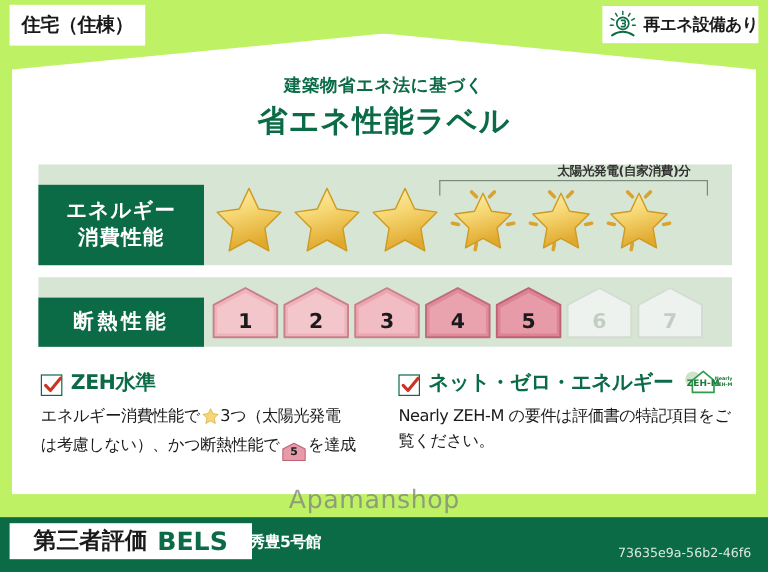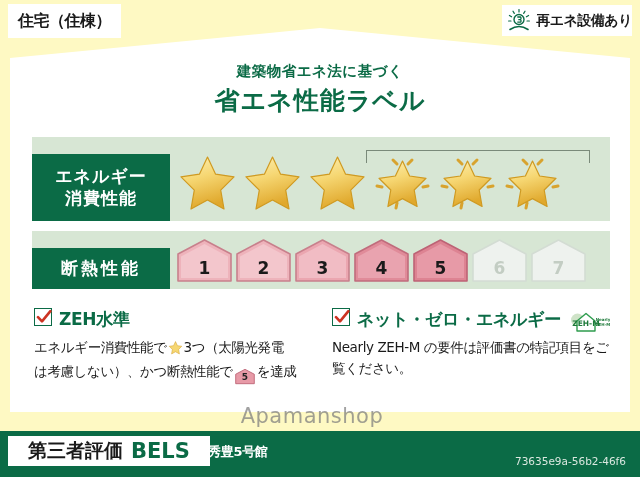--- a/index.html
+++ b/index.html
@@ -3,21 +3,21 @@
 <meta charset="utf-8">
 <style>
   html,body{margin:0;padding:0;}
   body{
     width:640px;height:477px;overflow:hidden;
     font-family:"DejaVu Sans","Liberation Sans",sans-serif;
     background:#0b6b46;
   }
   #label{
     position:relative;width:640px;height:477px;
-    background:#fef9c3;
+    background:#bef264;
   }
   
   .tag{
     position:absolute;background:#ffffff;
     display:flex;align-items:center;
     box-sizing:border-box;
   }
   #tag-housing{
     left:8px;top:4px;height:34px;padding:0 10px;
     font-size:16px;font-weight:bold;color:#1a1a1a;letter-spacing:-.5px;
@@ -96,21 +96,21 @@
   .house svg{position:absolute;left:0;top:0;}
   .house span{position:relative;z-index:2;}
   .house.on span{color:#1a1a1a;}
   .house.off span{color:#c3cdc3;}
 
   
   .panel{position:absolute;top:280px;width:284px;}
   #panel-left{left:24px;}
   #panel-right{left:322px;}
   .panel-head{
-    display:flex;align-items:flex-start;gap:7px;margin-bottom:7px;height:22px;
+    display:flex;align-items:flex-end;gap:7px;margin-bottom:7px;height:22px;
   }
   .checkbox{
     width:18px;height:18px;flex:0 0 18px;border:1.5px solid #0b6b46;
     background:#fff;position:relative;box-sizing:border-box;
   }
   .checkbox svg{position:absolute;left:1px;top:0px;}
   .panel-title{
     font-size:17px;font-weight:bold;color:#0b6b46;letter-spacing:-.3px;
     white-space:nowrap;
   }
@@ -199,20 +199,21 @@
       <div id="title">省エネ性能ラベル</div>
     </div>
 
     <div class="row" id="row-energy">
       <div class="row-label" id="lbl-energy">
         <span>エネルギー</span>
         <span>消費性能</span>
       </div>
       <div class="row-body">
 
+        <div id="solar-note">太陽光発電(自家消費)分</div>
         <div id="solar-bracket"></div>
 
         <div id="stars">
 
           <span class="star-cell">
             <svg width="63" height="60" viewBox="0 0 63 60">
               <defs>
                 <linearGradient id="sg1" x1="0" y1="0" x2="0.3" y2="1">
                   <stop offset="0" stop-color="#fdf0b4"></stop>
                   <stop offset="0.45" stop-color="#f6d773"></stop>

